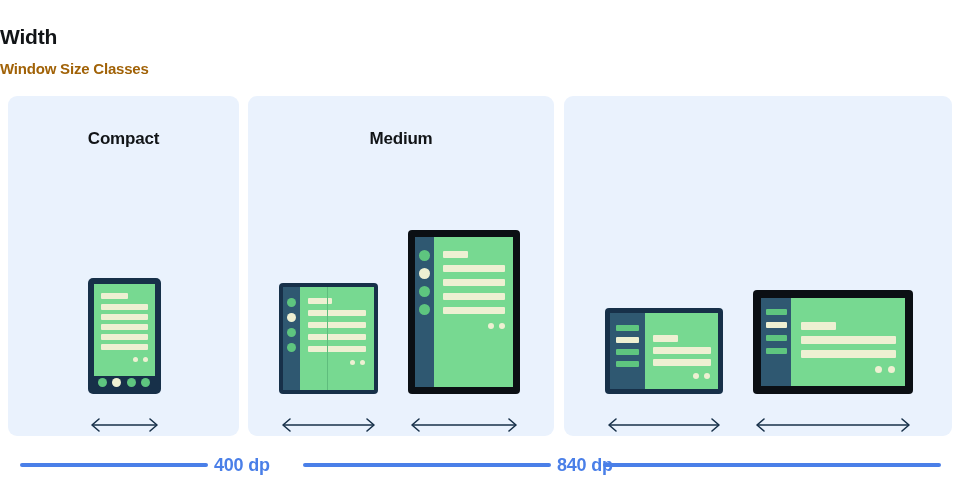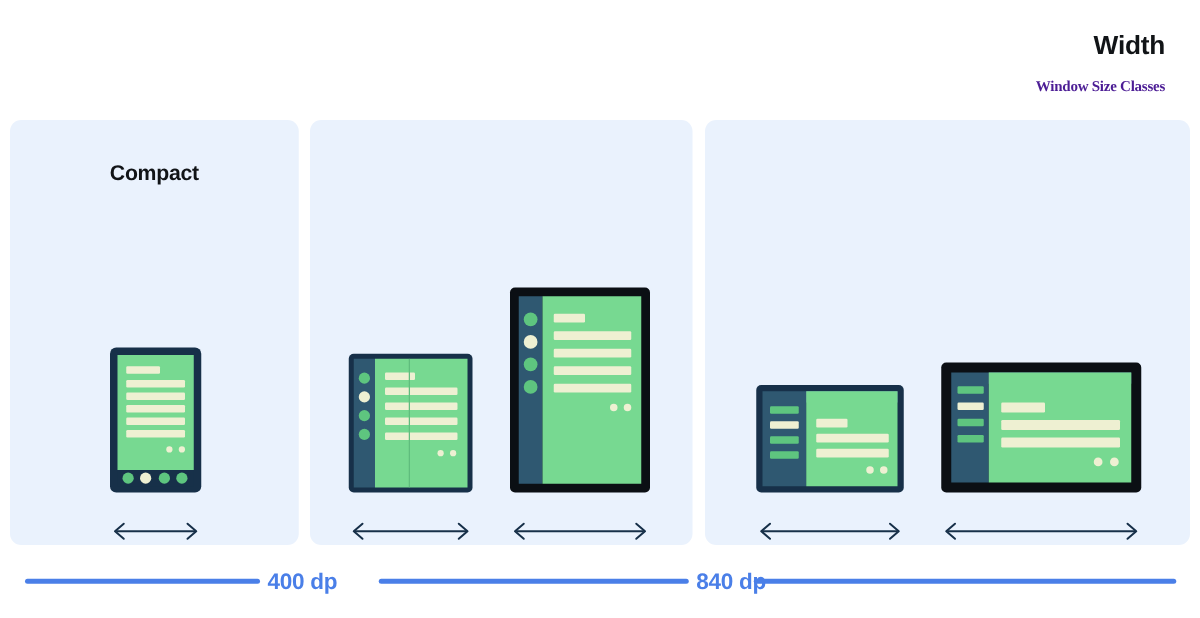--- a/index.html
+++ b/index.html
@@ -4,28 +4,28 @@
 <style>
   * { box-sizing: border-box; margin:0; padding:0; }
   html,body{
     width:960px; height:494px; overflow:hidden;
     background:#ffffff;
     font-family:"Liberation Sans", sans-serif;
   }
   .stage{ position:relative; width:960px; height:494px; background:#fff; }
 
   
-  .header{ position:absolute; left:0; top:0; width:932px; text-align:right;padding-left:36px; }
+  .header{ position:absolute; left:0; top:0; width:932px; text-align:left; }
   .title{
     font-size:21px; font-weight:bold; color:#111417; letter-spacing:-0.2px;
     margin-top:25px; line-height:24px;
   }
   .subtitle{
-    font-size:12px; font-weight:bold; color:#4c1d95; letter-spacing:-0.2px;
-    margin-top:10px; line-height:20px;font-family:Liberation Serif, serif;
+    font-size:15px; font-weight:bold; color:#a16207; letter-spacing:-0.2px;
+    margin-top:10px; line-height:20px;
   }
 
   
   .panels{ position:absolute; left:0; top:96px; width:960px; height:276px; }
   .panel{
     position:absolute; top:0; height:340px;
     background:#eaf2fd; border-radius:9px;
   }
   .panel-compact { left:8px;   width:231px; }
   .panel-medium  { left:248px; width:306px; }
@@ -138,20 +138,21 @@
           <svg width="73" height="22" viewBox="0 0 73 22">
             <line x1="5" y1="11" x2="68" y2="11" stroke="#173049" stroke-width="1.6"></line>
             <polyline points="11,5 4,11 11,17" fill="none" stroke="#173049" stroke-width="1.6" stroke-linecap="round" stroke-linejoin="round"></polyline>
             <polyline points="62,5 69,11 62,17" fill="none" stroke="#173049" stroke-width="1.6" stroke-linecap="round" stroke-linejoin="round"></polyline>
           </svg>
         </div>
       </div>
     </div>
 
     <div class="panel panel-medium">
+      <div class="panel-title">Medium</div>
 
       <div class="devgroup">
 
         <div class="dev-wrap" style="left:31px; bottom:42px;">
           <div class="device fold-dev">
             <div class="rail">
               <div class="gdot" style="left:4px; top:11px; width:9px; height:9px;"></div>
               <div class="dot" style="left:4px; top:26px; width:9px; height:9px;"></div>
               <div class="gdot" style="left:4px; top:41px; width:9px; height:9px;"></div>
               <div class="gdot" style="left:4px; top:56px; width:9px; height:9px;"></div>

